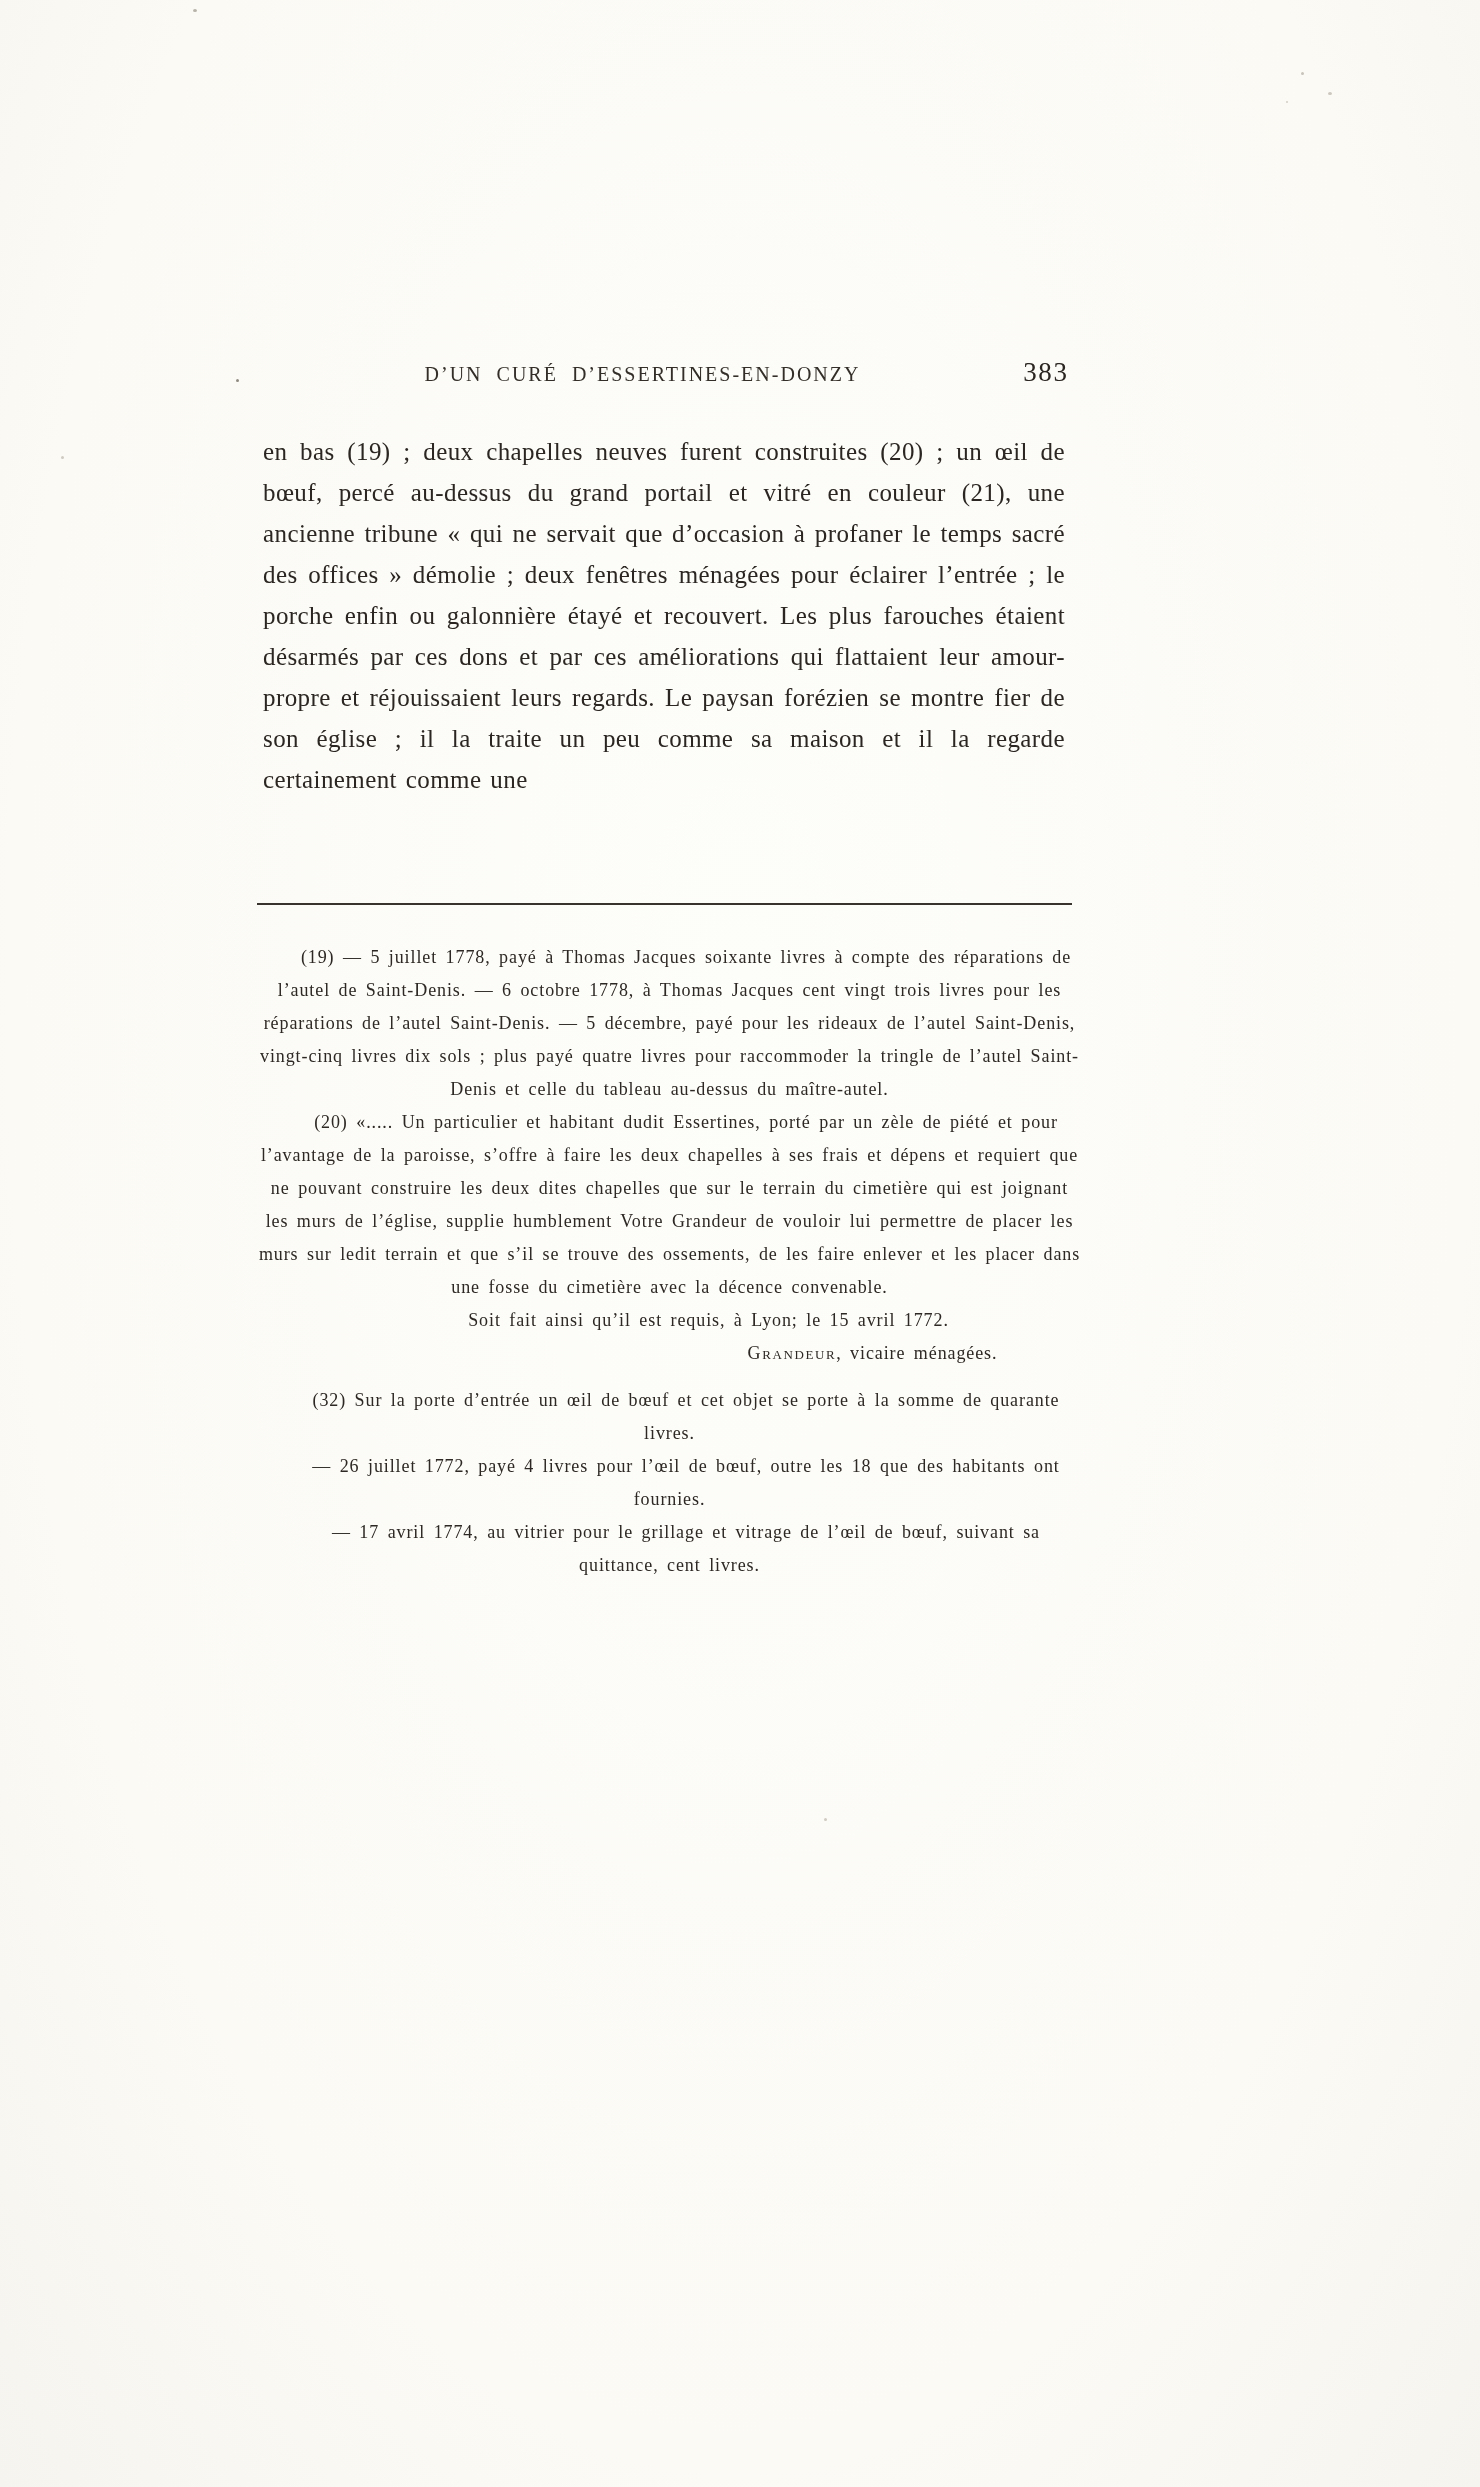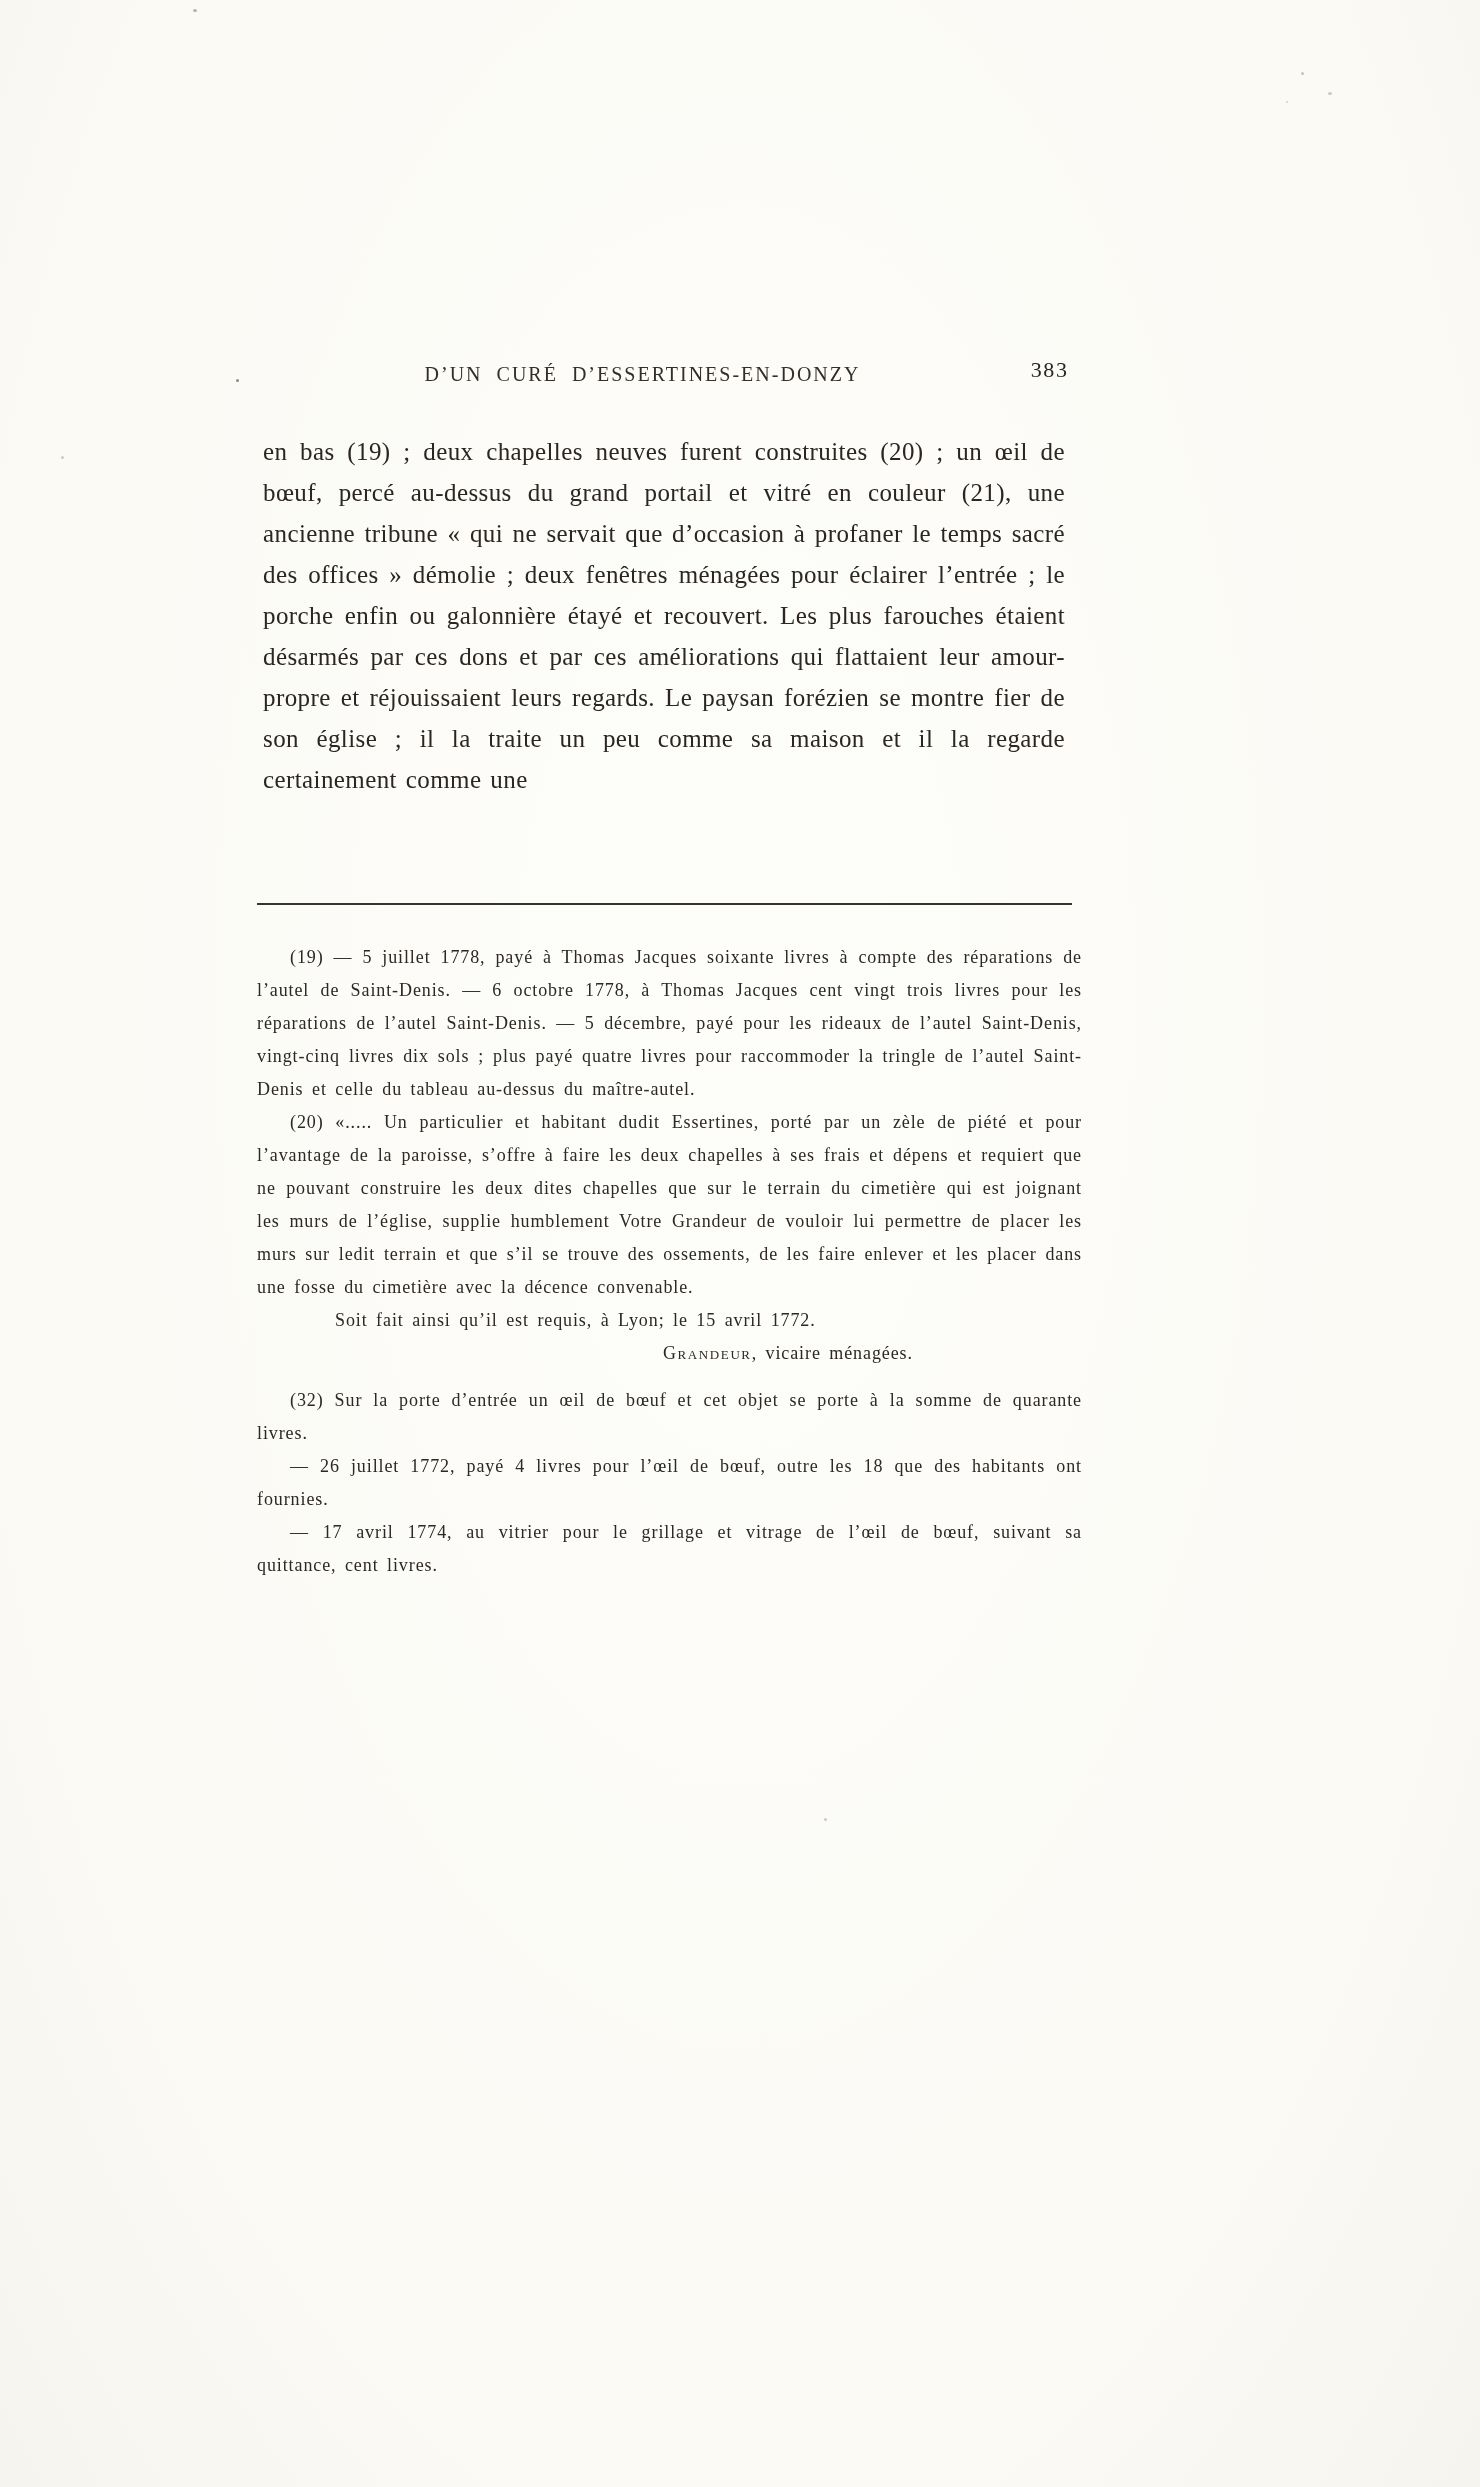--- a/index.html
+++ b/index.html
@@ -36,21 +36,21 @@
     text-align: center;
     font-size: 20px;
     letter-spacing: 2px;
     word-spacing: 7px;
     color: #332e28;
   }
   .page-number {
     position: absolute;
     right: 12.5px;
     top: 0;
-    font-size: 22px;
+    font-size: 27px;
     letter-spacing: 1.6px;
     color: #2b2621;
   }
 
   
   .body-text {
     position: absolute;
     top: 415px;
     left: 247px;
     width: 834px;
@@ -82,20 +82,21 @@
     width: 825px;
     font-size: 18px;
     line-height: 33px;
     text-align: justify;
     letter-spacing: 0.9px;
     word-spacing: 3.1px;
     color: #2d2823;
   }
   .footnotes p {
     margin: 0;
+    text-align: center;
   }
   .fn {
     text-indent: 33px;
   }
   .fn-decree {
     text-align: left;
     text-indent: 78px;
   }
   .fn-signature {
     text-align: left;

